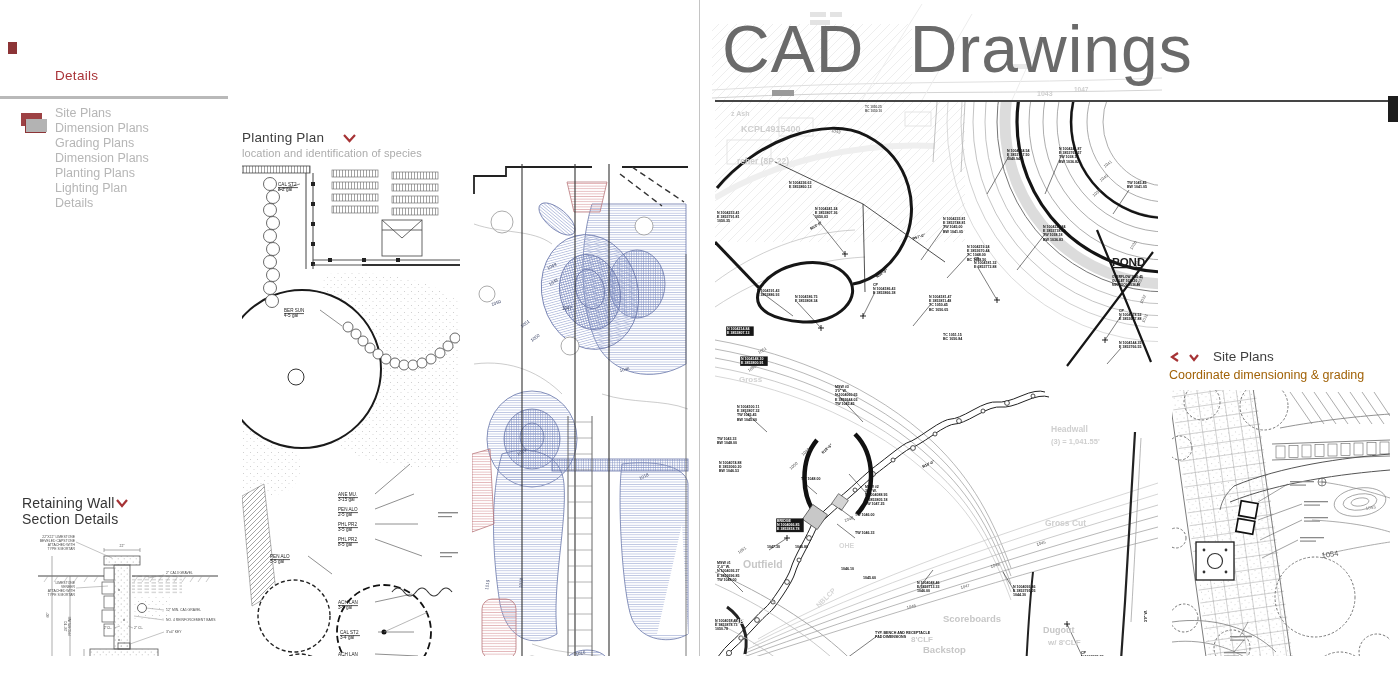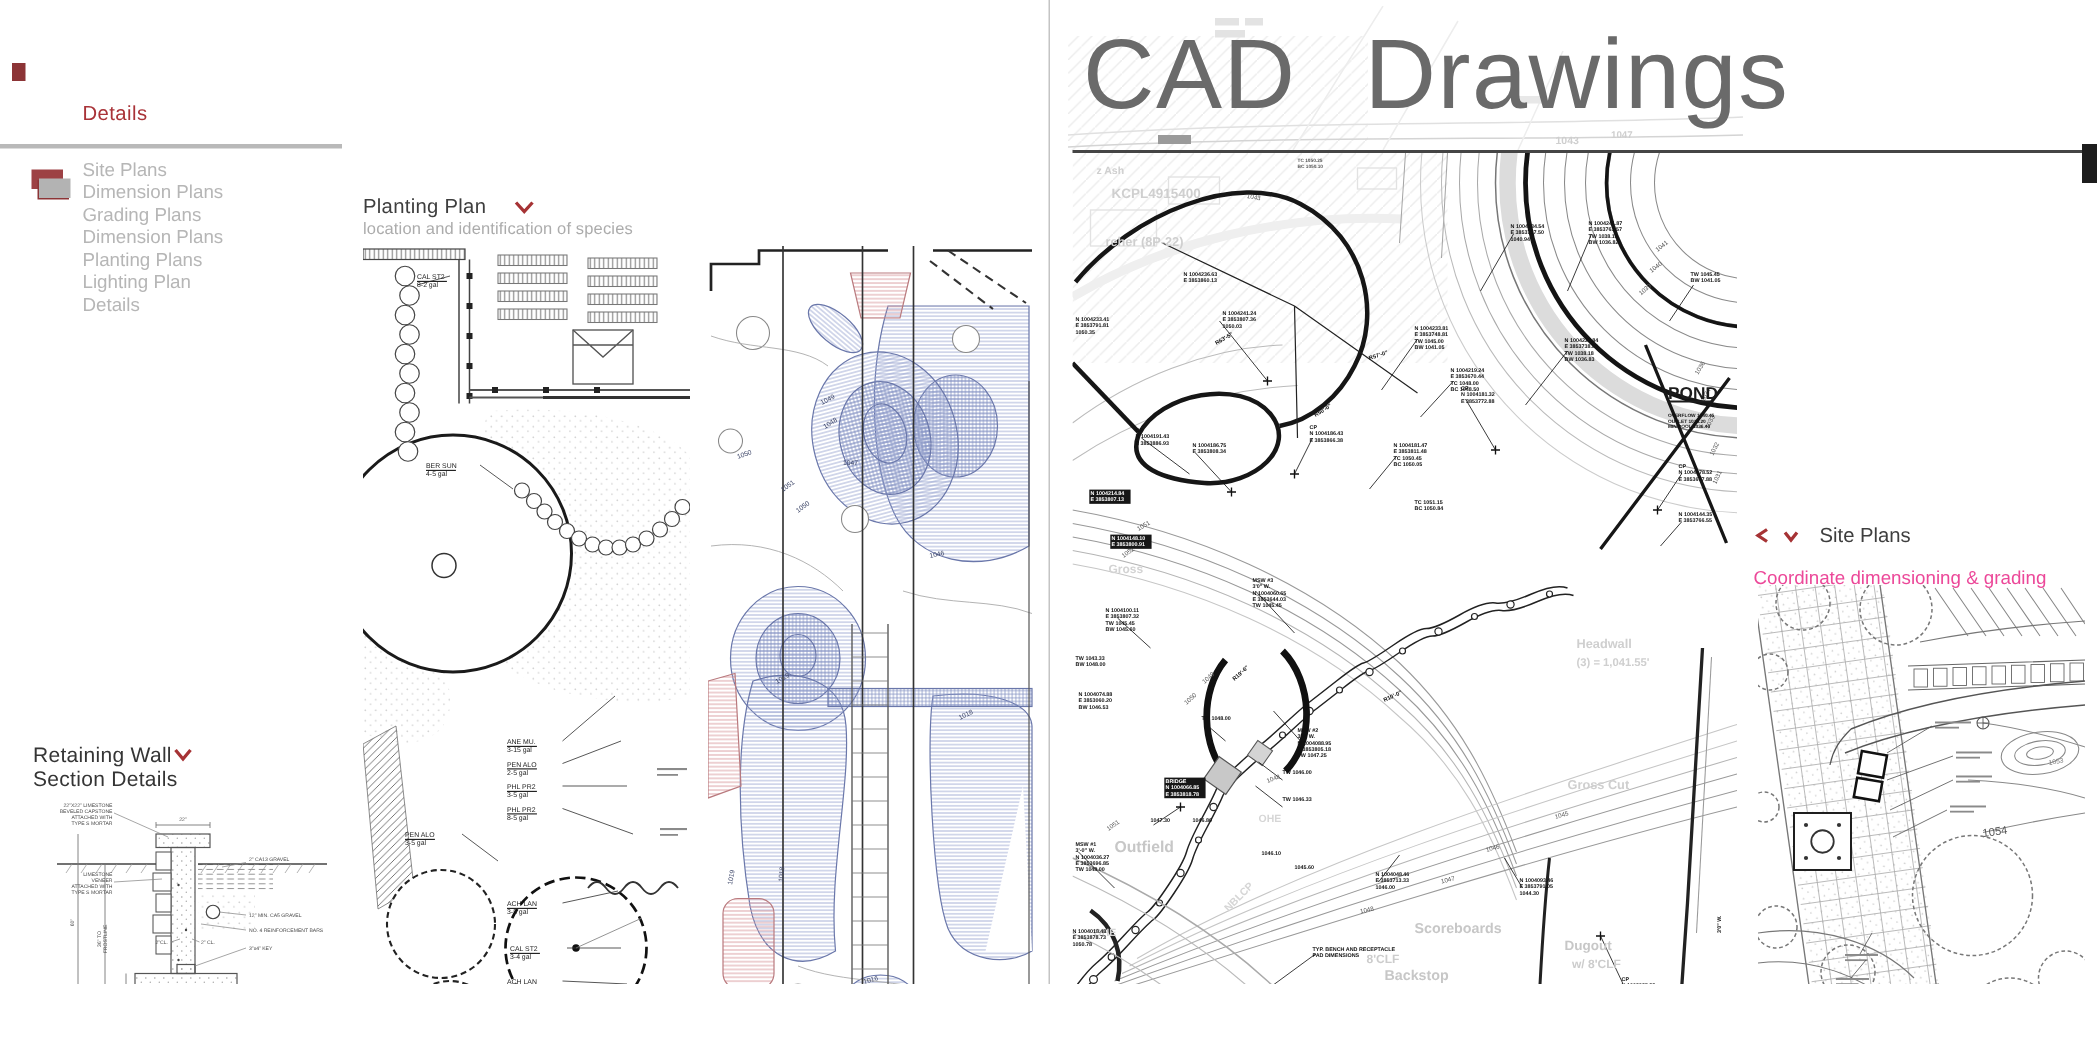--- a/index.html
+++ b/index.html
@@ -14,21 +14,21 @@
   .plan-h{font-size:13.5px;color:#3e3e3e;letter-spacing:.2px;display:flex;align-items:center;gap:18px;}
   .plan-sub{font-size:11px;color:#acacac;margin-top:2px;letter-spacing:.1px;}
   .rw-title{font-size:14px;color:#353535;line-height:16px;letter-spacing:.2px;}
   .rw-line1{display:flex;align-items:center;}
   .big-title{font-size:66px;color:#6a6a6a;font-weight:400;letter-spacing:1px;word-spacing:26px;line-height:1;}
   .gutter{background:#c4c4c4;width:1px;}
   .toprule{background:#454545;height:2px;}
   .corner-chip{background:#1d1d1d;}
   .red-chip{background:#8c3436;}
   .caption-h{font-size:13.5px;color:#3e3e3e;display:flex;align-items:center;gap:7px;}
-  .caption-sub{font-size:12.5px;color:#ec4899;margin-top:14px;}
+  .caption-sub{font-size:12.5px;color:#a16207;margin-top:4px;}
 </style>
 </head>
 <body>
 
 <div class="stage">
 
   <svg width="0" height="0" class="abs" aria-hidden="true">
     <defs>
       <pattern id="stipple" width="7" height="7" patternUnits="userSpaceOnUse">
         <circle cx="1.5" cy="1.5" r="0.55" fill="#c9c9c9"></circle>

